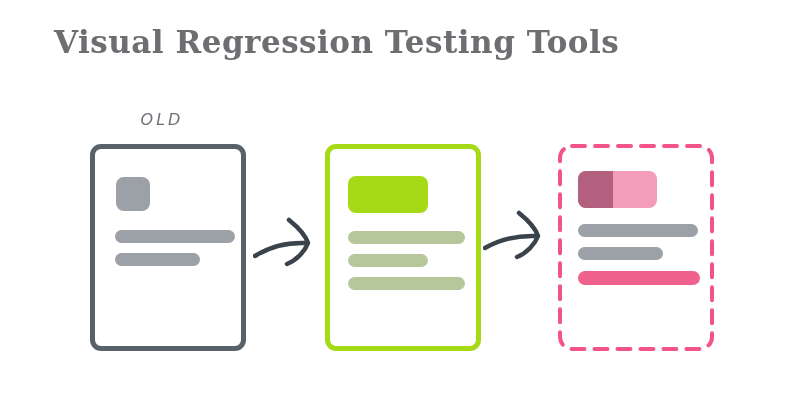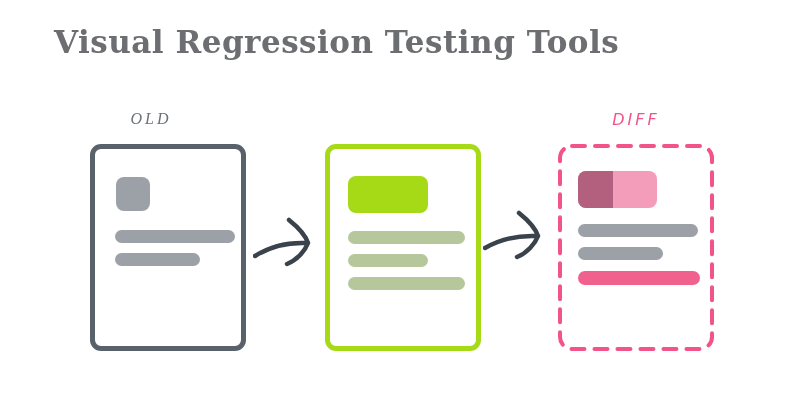--- a/index.html
+++ b/index.html
@@ -32,21 +32,21 @@
     top: 110px;
     width: 156px;
     text-align: center;
     font-family: "DejaVu Sans", sans-serif;
     font-style: italic;
     font-size: 16px;
     font-weight: 500;
     letter-spacing: 3px;
     white-space: nowrap;
   }
-  .label-old  { left: 73px;  color: var(--old-label, #6d7278); font-family: Liberation Serif, serif; }
+  .label-old  { left: 84px;  color: var(--old-label, #6d7278); }
   .label-new  { left: 325px; color: var(--new-label, #8bc62f); }
   .label-diff { left: 558px; color: var(--diff-label, #f2548a); }
 
   .card {
     position: absolute;
     top: 144px;
     width: 156px;
     height: 207px;
     box-sizing: border-box;
     background: #ffffff;
@@ -112,21 +112,20 @@
   }
 </style>
 </head>
 <body>
 
 <div class="canvas">
 
   <h1 class="page-title">Visual Regression Testing Tools</h1>
 
   <div class="panel-label label-old">OLD</div>
-  <div class="panel-label label-diff">DIFF</div>
 
   <div class="card card-old">
     <div class="block old-square"></div>
     <div class="bar old-bar1"></div>
     <div class="bar old-bar2"></div>
   </div>
 
   <div class="arrow arrow-1">
     <svg viewBox="0 0 64 56" aria-hidden="true">
       <path d="M2,45 C16,36 32,31 54,32"></path>

